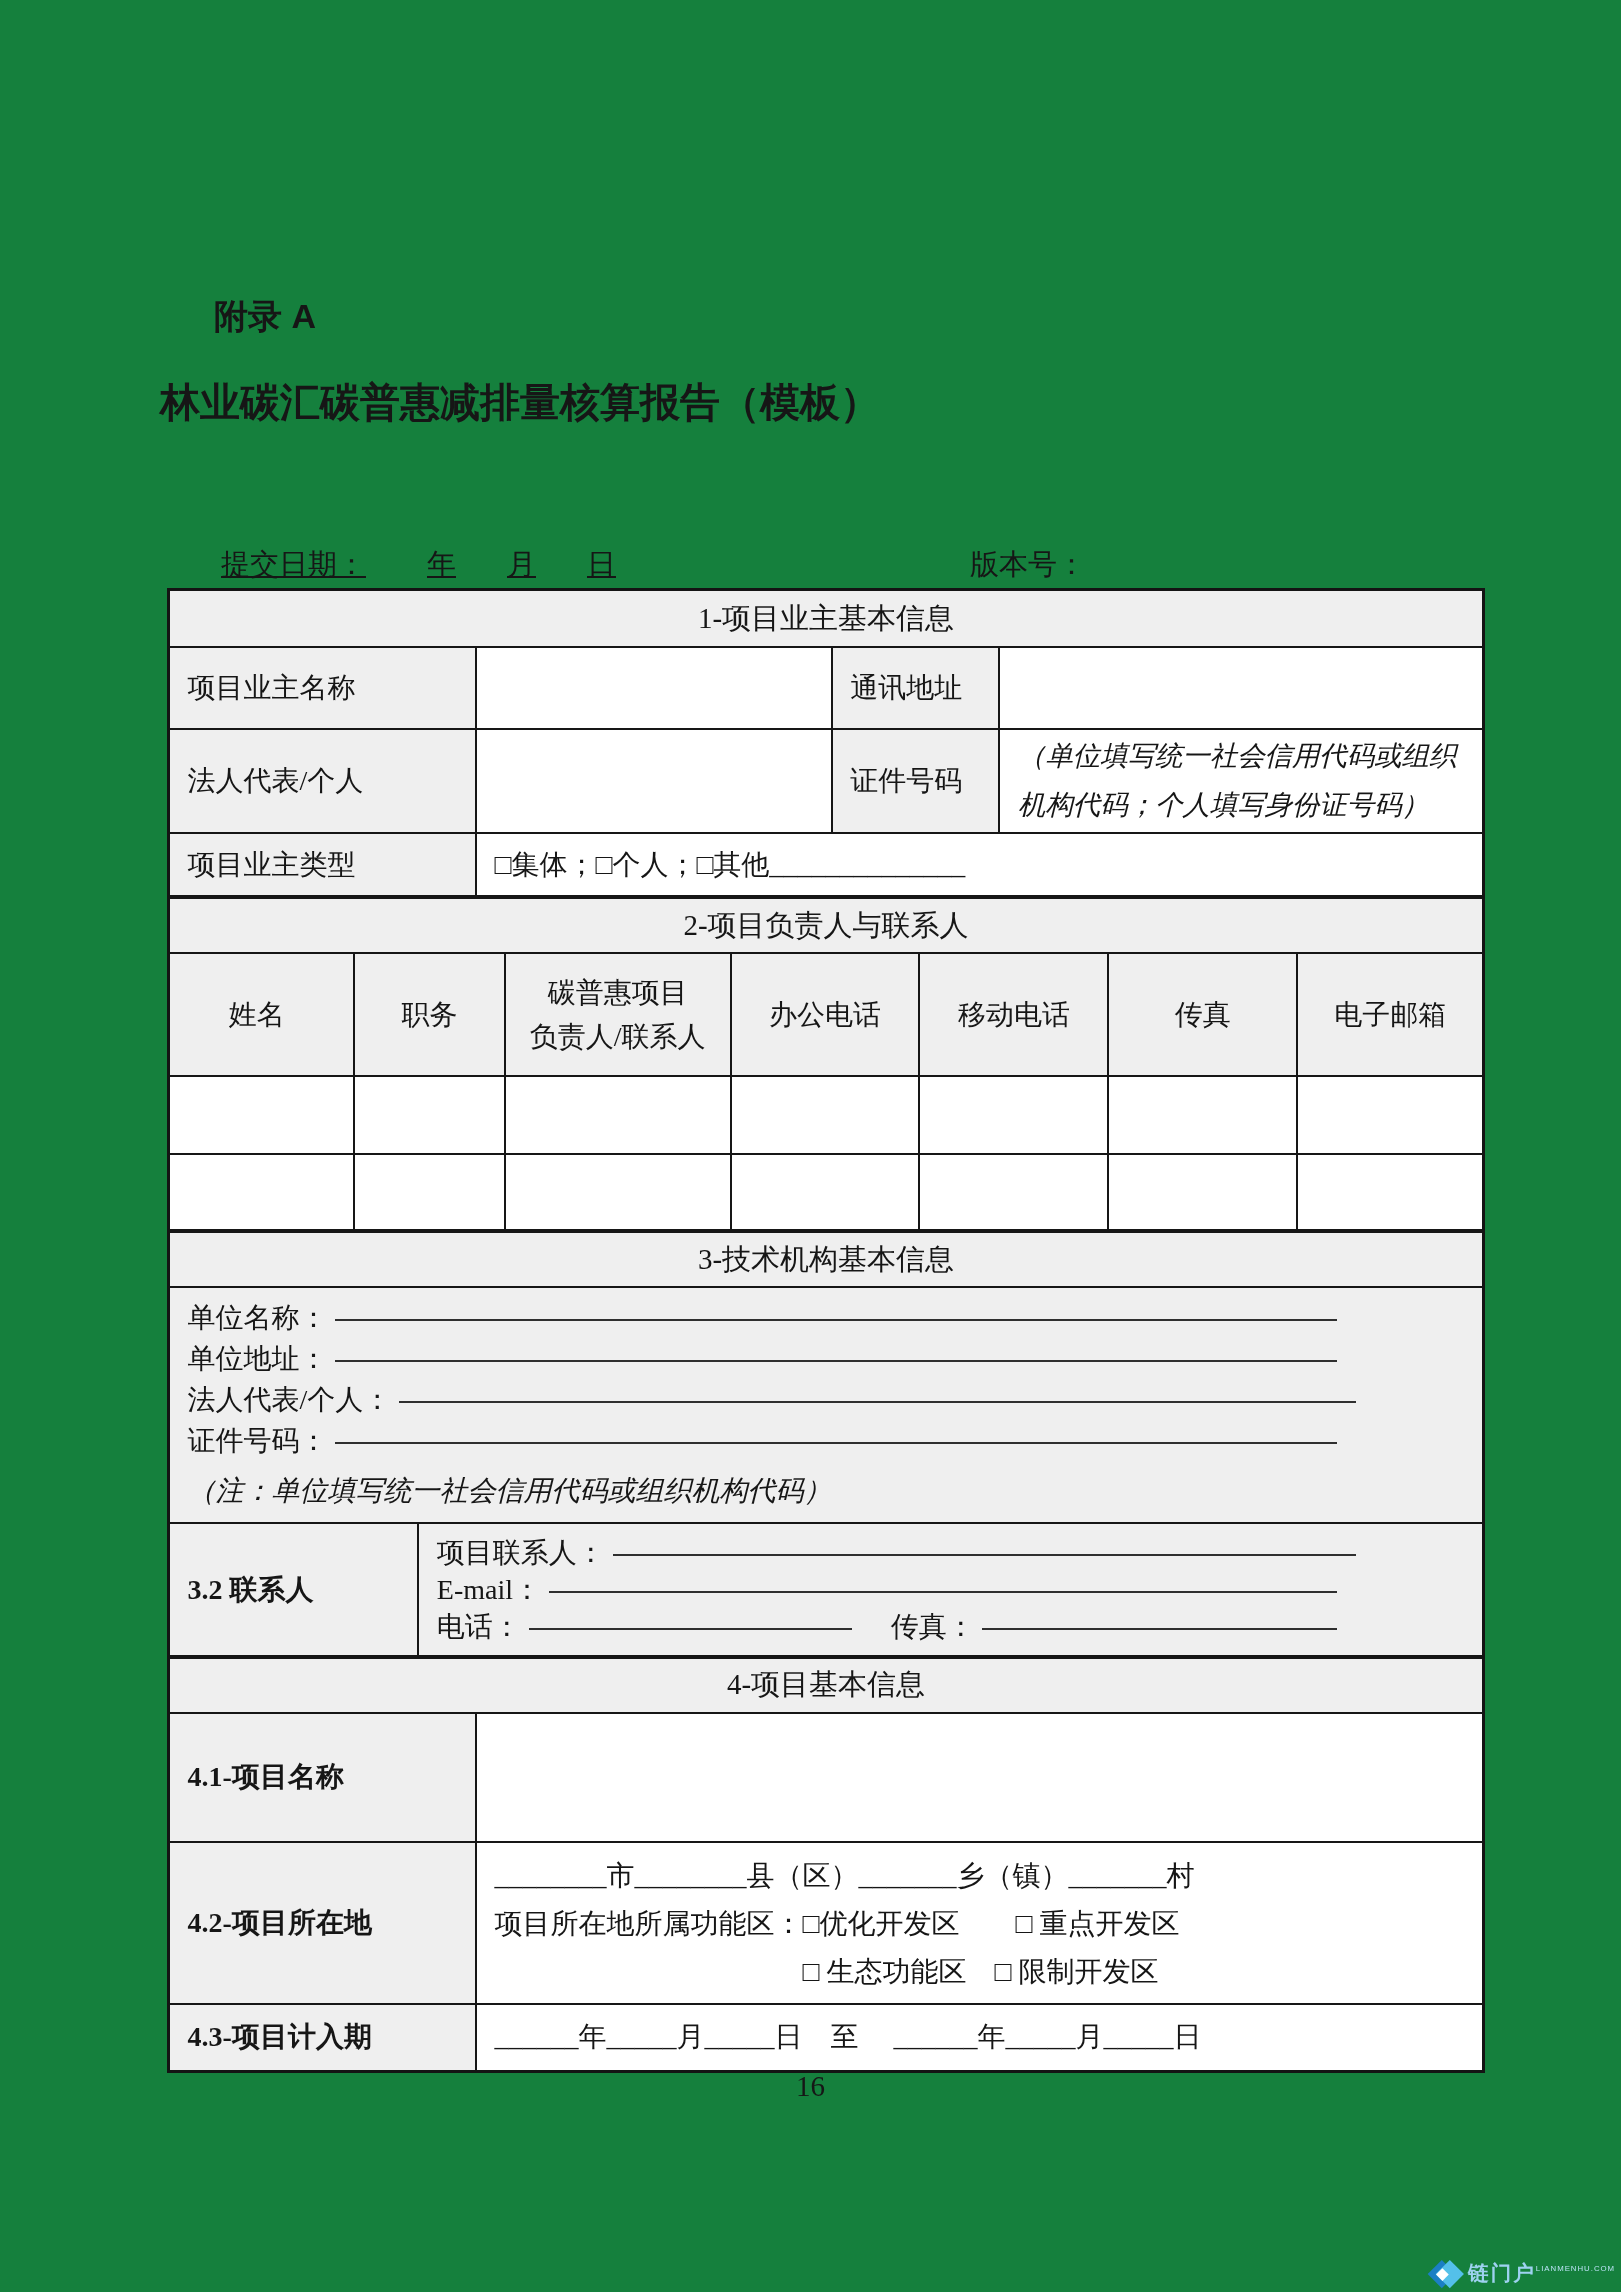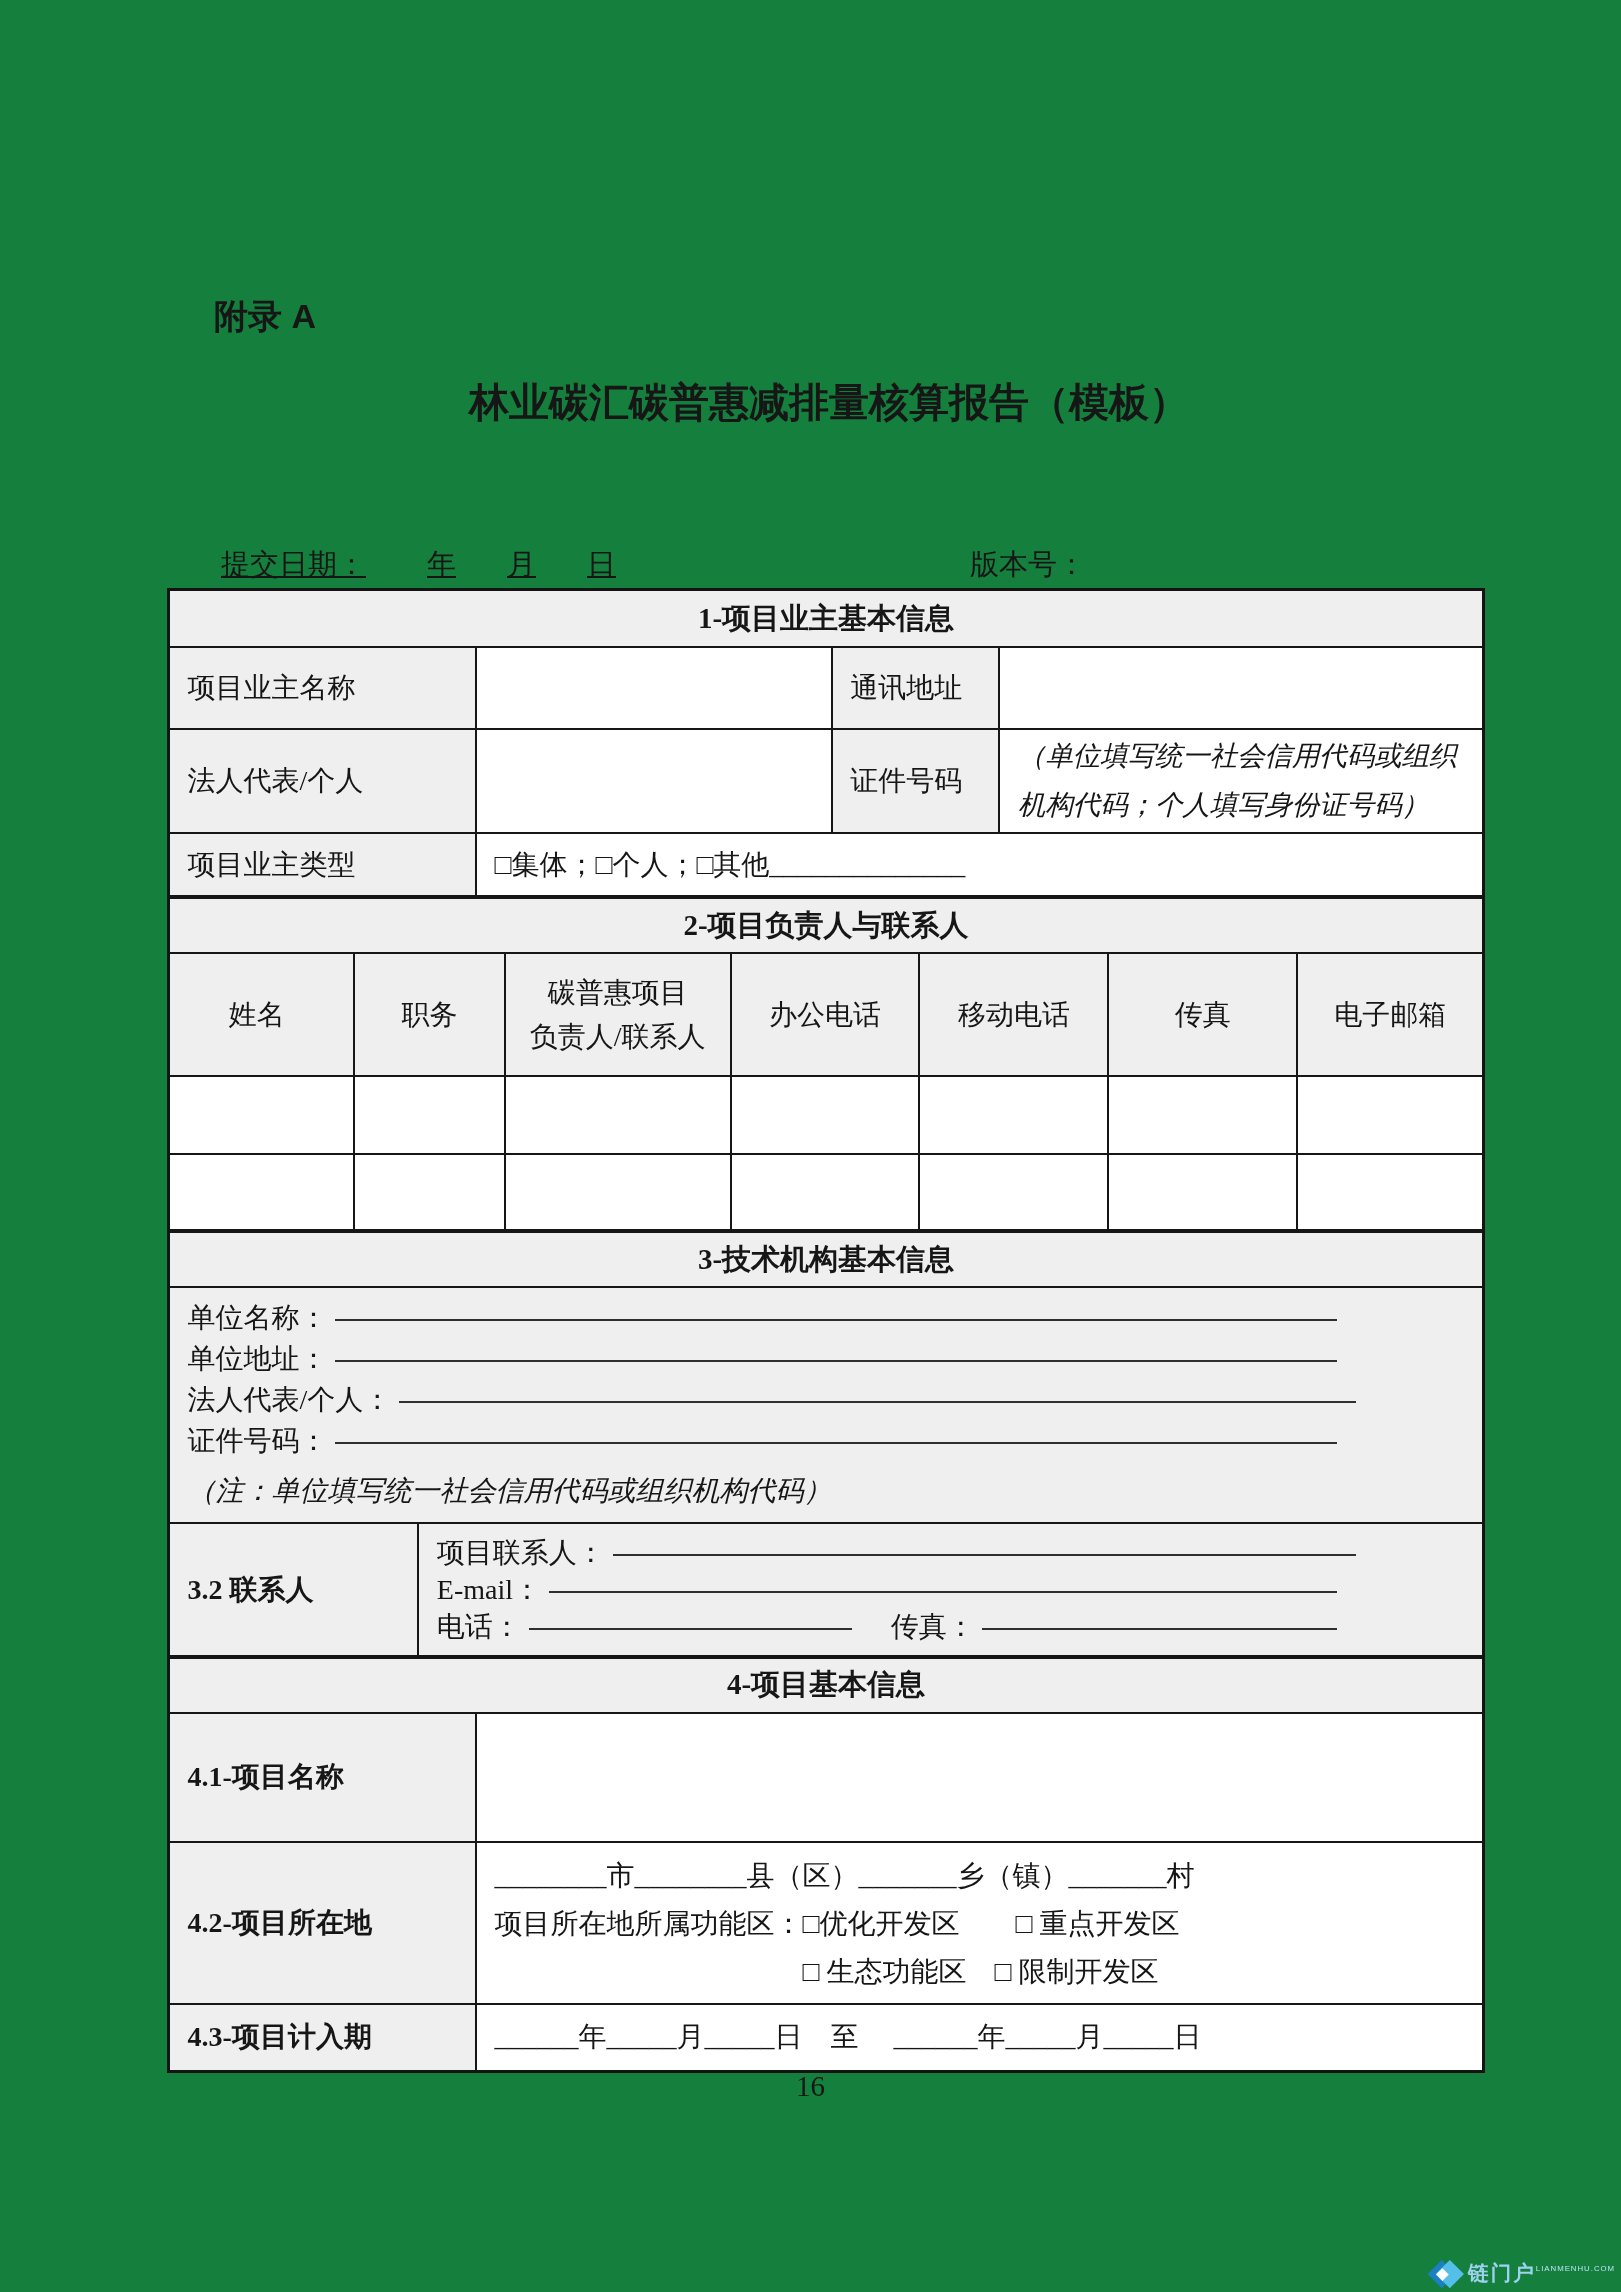--- a/index.html
+++ b/index.html
@@ -5,34 +5,34 @@
   * { margin:0; padding:0; box-sizing:border-box; }
   body { background:#ffffff; }
   .page {
     position:relative; width:1621px; height:2293px; background:#15803d;
     font-family:"Liberation Serif","DejaVu Serif",serif; color:#161616;
     overflow:hidden;
   }
 
   .appendix { position:absolute; left:214px; top:294px; font-size:34px; font-weight:bold;
     font-family:"Liberation Sans","DejaVu Sans",sans-serif; }
-  .doc-title { position:absolute; left:170px; top:375px; width:1318px; text-align:center;
+  .doc-title { position:absolute; left:160px; top:375px; width:1318px; 
     font-size:40px; font-weight:bold; font-family:"Liberation Sans","DejaVu Sans",sans-serif; }
 
   .dateline { position:absolute; left:221px; top:545px; font-size:29px;text-decoration:underline; }
   .dateline .gap1 { margin-left:61px; }
   .dateline .gap2 { margin-left:51px; }
   .versionline { position:absolute; left:970px; top:545px; font-size:29px; }
 
   .form { position:absolute; left:167px; top:588px; width:1318px;
     border:3.9px solid #141414; font-size:28px; background:#ffffff; }
   .row { display:flex; border-bottom:2px solid #161616; }
   .row:last-child { border-bottom:none; }
   .sech { background:#efefef; justify-content:center; align-items:center; text-align:left;
-    font-weight:bold; border-top:2.9px solid #161616; border-bottom:2.9px solid #161616; font-size:29px; }
+    font-weight:normal; border-top:2.9px solid #161616; border-bottom:2.9px solid #161616; font-size:29px; }
   .sech.first { border-top:none; }
   .cell { border-right:2px solid #161616; display:flex; align-items:center; padding:0 17.6px; }
   .cell.last { border-right:none; }
   .lab { background:#efefef; }
   .g { background:#efefef; }
   .b { font-weight:bold; }
   .ital { font-style:italic; }
 
   .w-l { width:23.4%; flex:none; }
   .w-v { width:27.1%; flex:none; }

